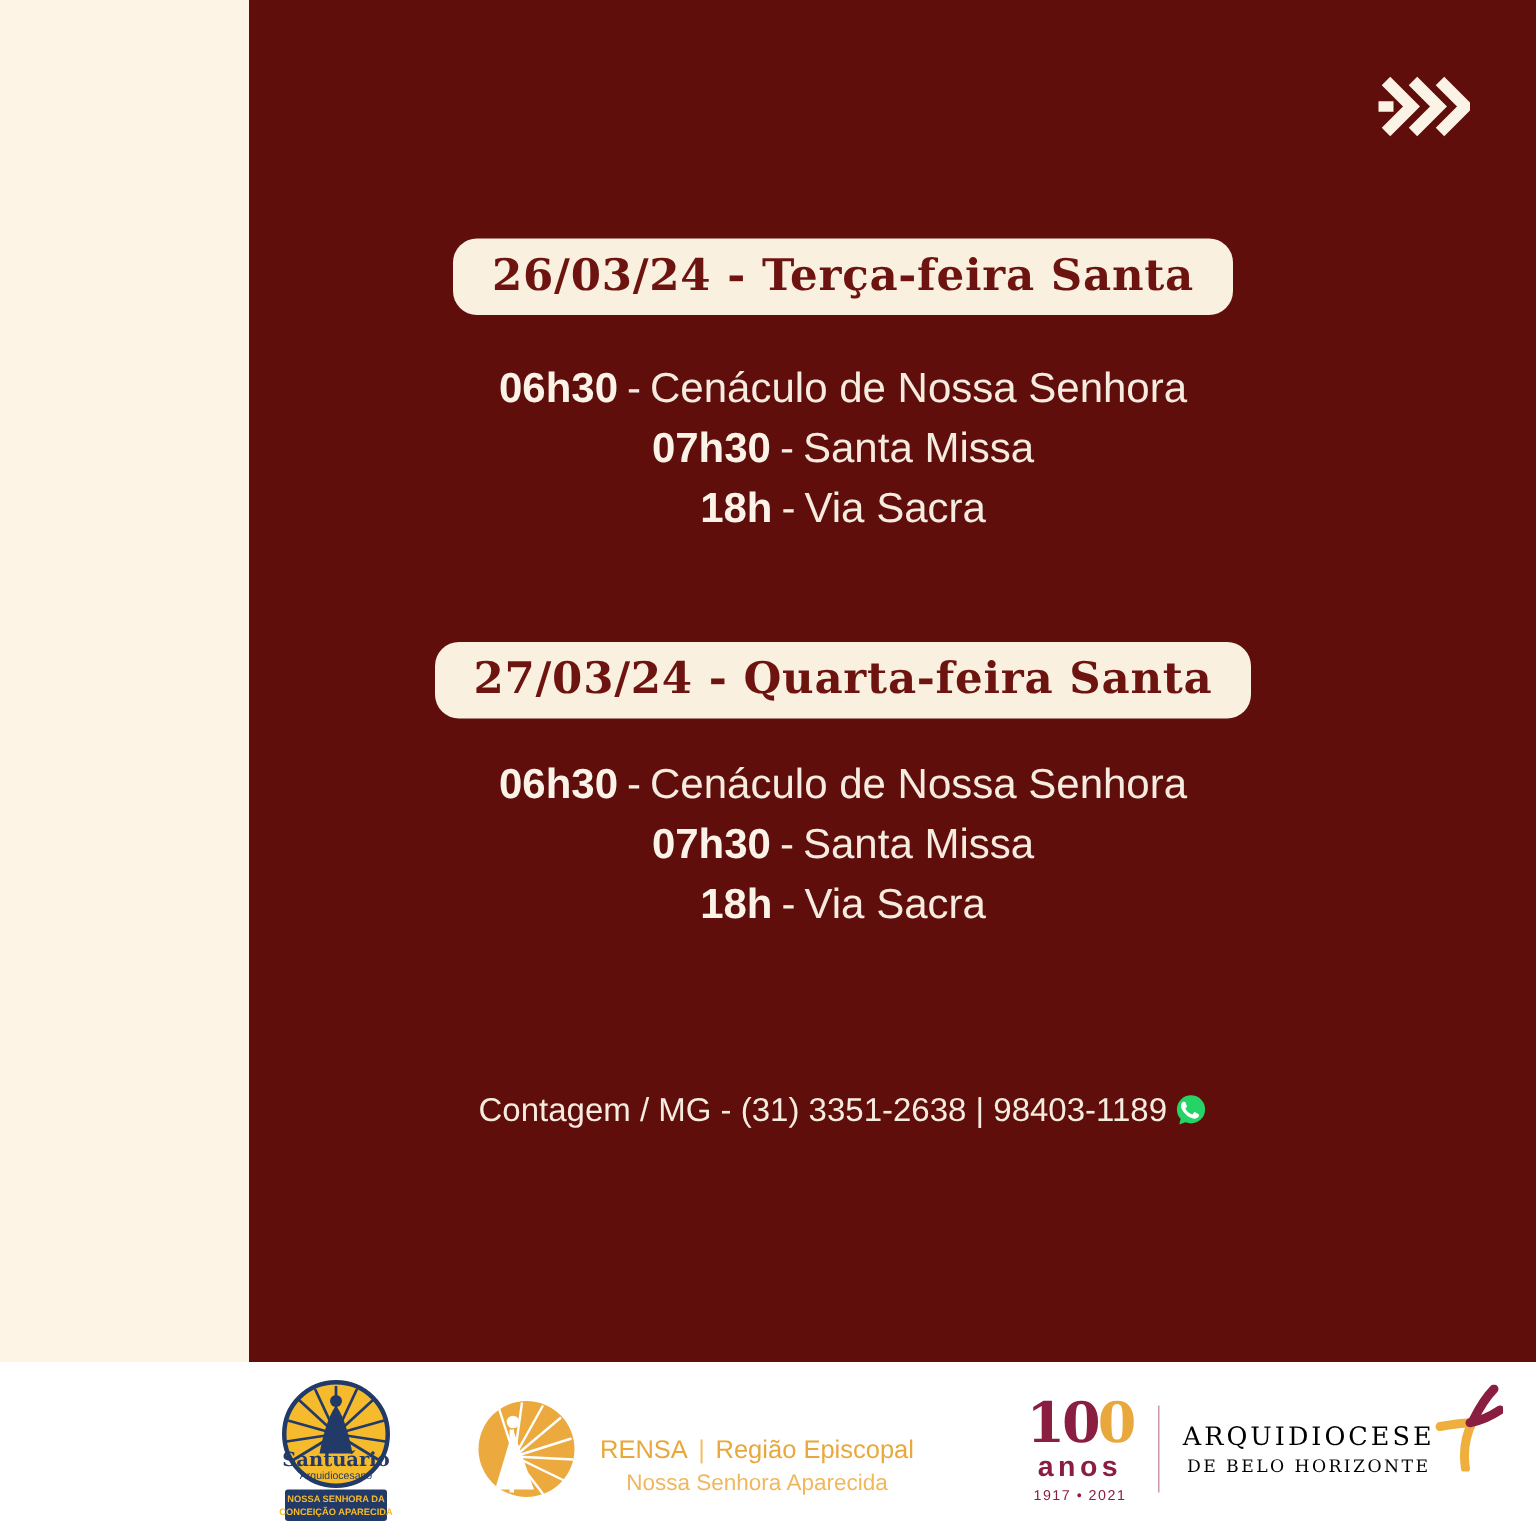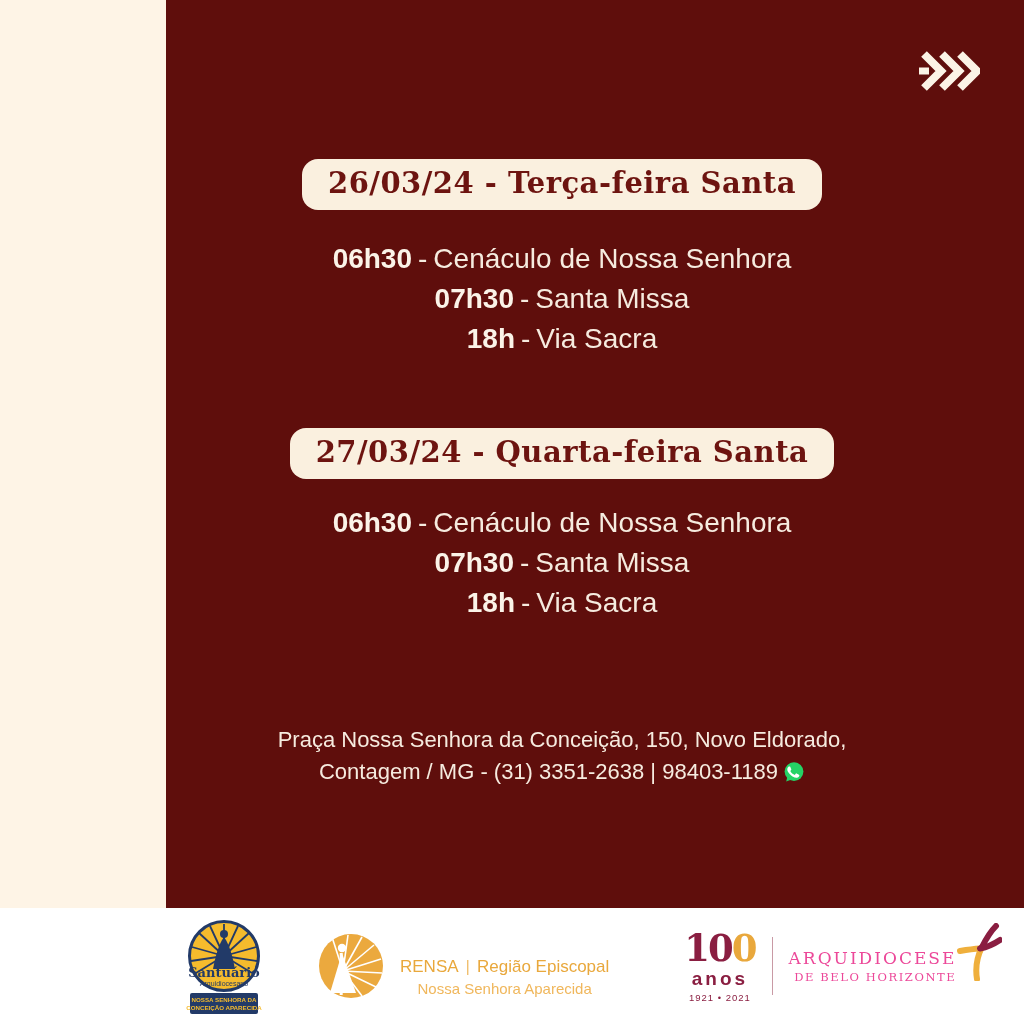--- a/index.html
+++ b/index.html
@@ -48,21 +48,21 @@
   .rensa-line2{font-size:15px;color:#F0B75C;}
 
   
   .cent-group{display:flex;align-items:center;gap:16px;flex:0 0 auto;margin-left:19px;}
   .centenary{text-align:center;color:#8A1E41;line-height:1;}
   .cent-num{font-family:"DejaVu Serif","Liberation Serif",serif;font-weight:700;font-size:37px;letter-spacing:-2px;}
   .cent-num .gold{color:#E9A83C;}
   .cent-word{font-weight:700;font-size:19px;letter-spacing:3px;margin-top:2px;}
   .cent-years{font-size:9.5px;margin-top:5px;letter-spacing:1px;}
   .vdiv{width:1px;height:58px;background:#C99AA5;}
-  .arq{position:relative;color:#ec4899;font-family:"DejaVu Serif","Liberation Serif",serif;text-align:right;line-height:1.3;padding-right:40px;}
+  .arq{position:relative;color:#000000;font-family:"DejaVu Serif","Liberation Serif",serif;text-align:center;line-height:1.3;padding-right:40px;}
   .arq-line1{font-size:17px;letter-spacing:2px;}
   .arq-line2{font-size:11.5px;letter-spacing:1.6px;}
   .cross{position:absolute;right:-6px;top:-24px;width:46px;height:58px;}
 </style>
 </head>
 <body>
 
 <div class="page">
 
   <div class="left-strip"></div>
@@ -104,21 +104,20 @@
         </div>
         <div>
           <span class="time">07h30</span><span class="sep">-</span><span>Santa Missa</span>
         </div>
         <div>
           <span class="time">18h</span><span class="sep">-</span><span>Via Sacra</span>
         </div>
       </div>
 
       <div class="address">
-        <div>Praça Nossa Senhora da Conceição, 150, Novo Eldorado,</div>
         <div>
           <span>Contagem / MG - (31) 3351-2638 | 98403-1189</span><svg class="wa" viewBox="0 0 22 22">
             <circle cx="11" cy="10.6" r="9.4" fill="#25D366"></circle>
             <path d="M3.2 20.6 L4.4 15.6 L8.6 18.6 Z" fill="#25D366"></path>
             <path d="M15.6 13.4c-.3-.15-1.7-.85-2-.95-.27-.1-.47-.15-.66.15-.2.3-.76.95-.93 1.15-.17.2-.34.22-.63.07-.3-.15-1.24-.46-2.36-1.46-.87-.78-1.46-1.74-1.63-2.03-.17-.3-.02-.46.13-.6.13-.13.3-.35.44-.52.15-.17.2-.3.3-.5.1-.2.05-.37-.02-.52-.07-.15-.66-1.6-.9-2.18-.24-.57-.48-.5-.66-.5h-.56c-.2 0-.52.07-.8.37-.27.3-1.04 1.02-1.04 2.5s1.07 2.9 1.22 3.1c.15.2 2.1 3.2 5.1 4.5.7.3 1.26.5 1.7.63.7.23 1.35.2 1.86.12.57-.08 1.7-.7 1.96-1.37.24-.67.24-1.25.17-1.37-.07-.12-.27-.2-.57-.35z" fill="#FFFFFF"></path>
           </svg>
         </div>
       </div>
 
     </div>
@@ -174,21 +173,21 @@
         <div class="rensa-line2">Nossa Senhora Aparecida</div>
       </div>
     </div>
 
     <div class="cent-group">
       <div class="centenary">
         <div class="cent-num">
           <span>1</span><span>0</span><span class="gold">0</span>
         </div>
         <div class="cent-word">anos</div>
-        <div class="cent-years">1921 • 2021</div>
+        <div class="cent-years">1917 • 2021</div>
       </div>
       <div class="vdiv"></div>
       <div class="arq">
         <div class="arq-line1">ARQUIDIOCESE</div>
         <div class="arq-line2">DE BELO HORIZONTE</div>
         <svg class="cross" viewBox="0 0 46 58">
           <path d="M21 56 C19 44 21 34 26 24" stroke="#EFAF3C" stroke-width="6" fill="none" stroke-linecap="round"></path>
           <path d="M4 28 C10 27 16 26 24 25.5" stroke="#EFAF3C" stroke-width="6" fill="none" stroke-linecap="round"></path>
           <path d="M26 24 C30 16 34 9 40 3" stroke="#8A1E41" stroke-width="6" fill="none" stroke-linecap="round"></path>
           <path d="M24 25.5 C32 24 38 21 44 17" stroke="#8A1E41" stroke-width="6" fill="none" stroke-linecap="round"></path>

